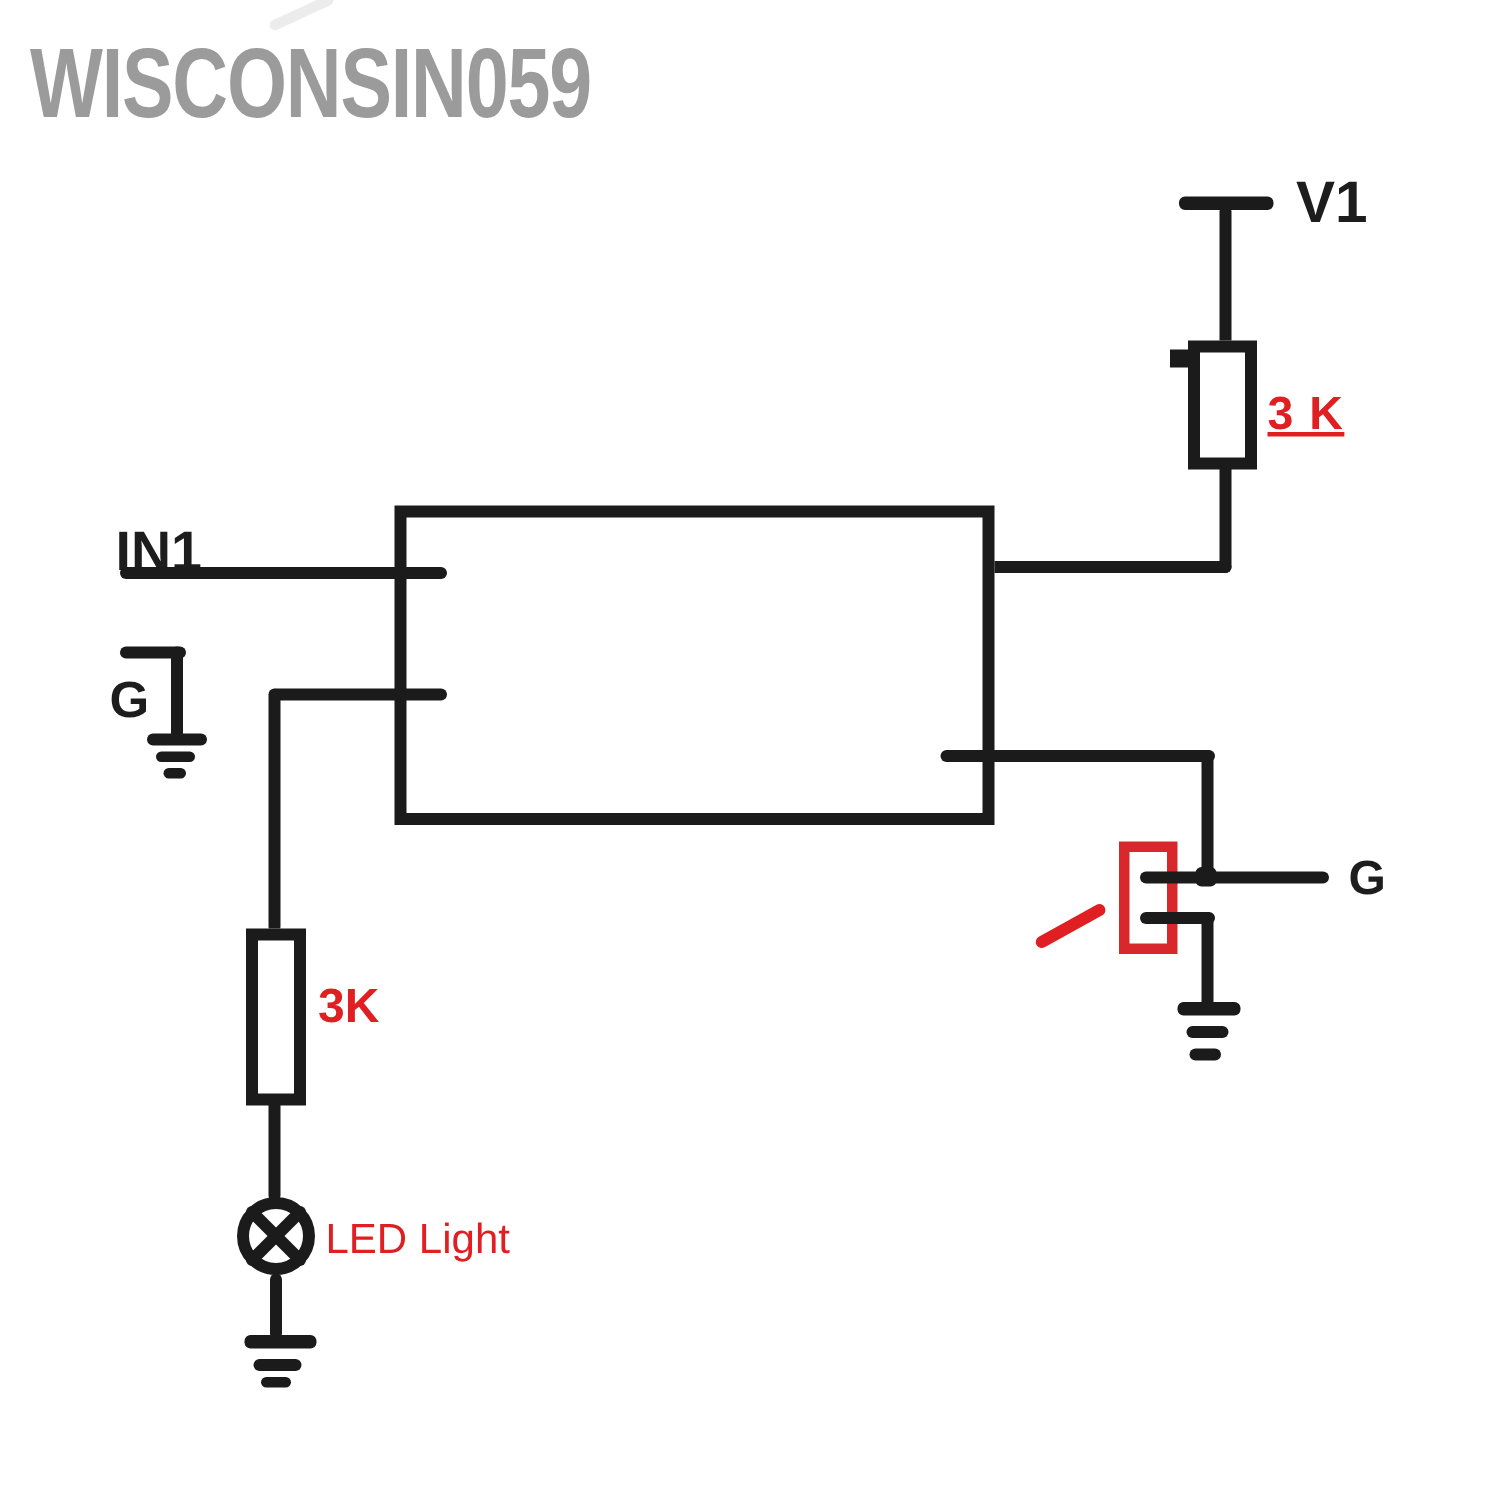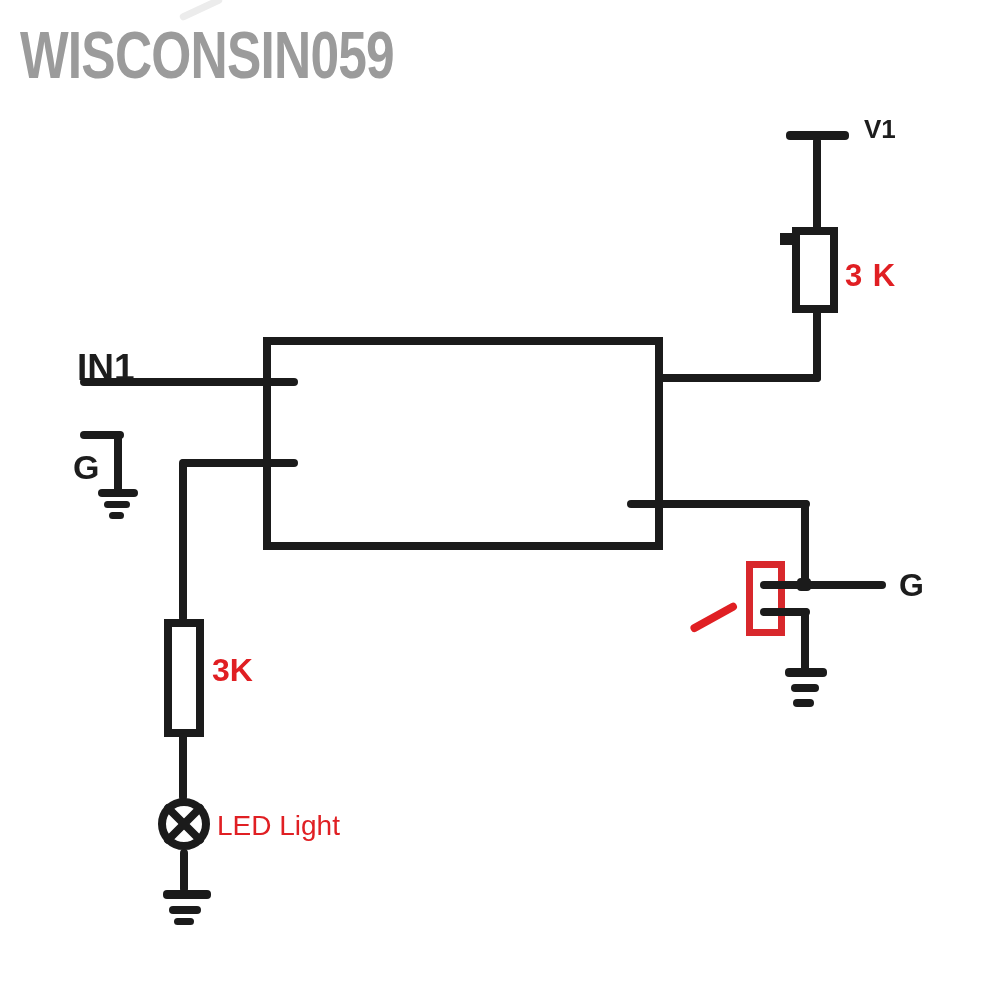--- a/index.html
+++ b/index.html
@@ -60,26 +60,26 @@
 </style>
 </head>
 <body>
 
 <div class="canvas">
 
   <div class="watermark">WISCONSIN059</div>
   <div class="wm-artifact"></div>
 
   <div class="wh" style="left:786px;top:131px;width:63px;height:9px;"></div>
-  <div class="lbl" style="left:864px;top:116px;font-size:26px;">V1</div>
+  <div class="lbl" style="left:864px;top:116px;font-size:39px;">V1</div>
   <div class="wv" style="left:813px;top:137px;width:8px;height:94px;"></div>
 
   <div class="rect" style="left:792px;top:227px;width:46px;height:86px;"></div>
   <div class="tick" style="left:780px;top:233px;width:12px;height:12px;"></div>
-  <div class="rlbl" style="left:845px;top:260px;font-size:31px;font-weight:600;letter-spacing:1px;">3 K</div>
+  <div class="rlbl" style="left:845px;top:260px;font-size:31px;font-weight:600;letter-spacing:1px;text-decoration:underline;">3 K</div>
   <div class="wv" style="left:813px;top:308px;width:8px;height:74px;"></div>
   <div class="wh" style="left:627px;top:374px;width:194px;height:8px;"></div>
 
   <div class="rect" style="left:263px;top:337px;width:400px;height:213px;"></div>
 
   <div class="lbl" style="left:77px;top:349px;font-size:37px;">IN1</div>
   <div class="wh" style="left:80px;top:378px;width:218px;height:8px;"></div>
 
   <div class="wh" style="left:180px;top:459px;width:118px;height:8px;"></div>
   <div class="wv" style="left:179px;top:459px;width:8px;height:163px;"></div>

